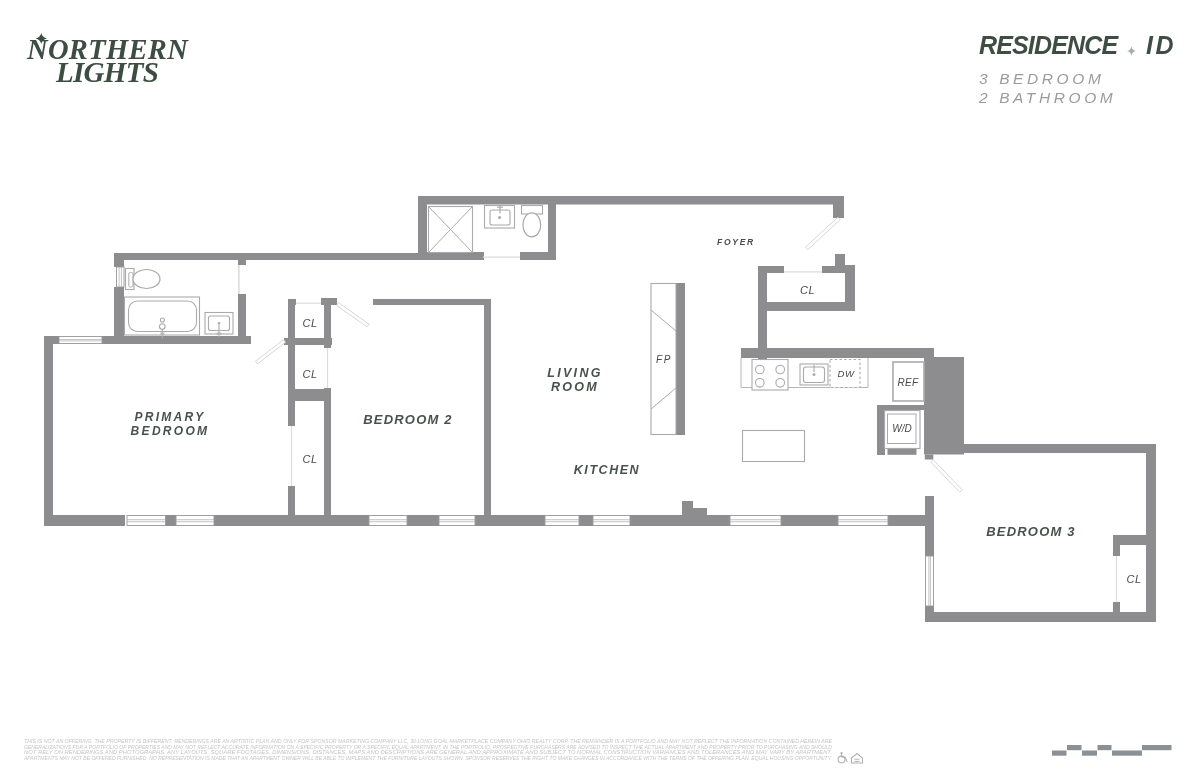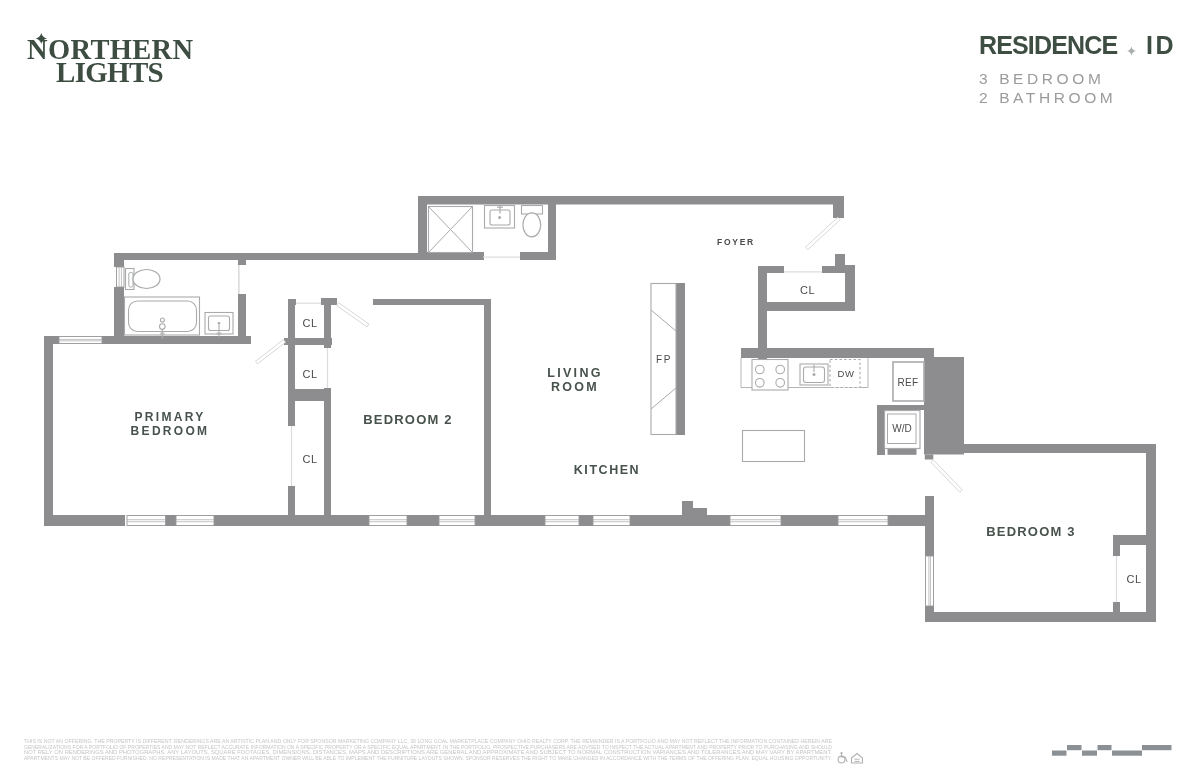--- a/index.html
+++ b/index.html
@@ -1,16 +1,16 @@
 <!DOCTYPE html>
 <html><head>
 <meta charset="utf-8">
 <style>
   html,body{margin:0;padding:0;background:#ffffff;width:1200px;height:777px;overflow:hidden;}
-  #page{position:relative;width:1200px;height:549px;font-family:"Liberation Sans",sans-serif;transform:translateZ(0);}
+  #page{position:relative;width:1200px;height:549px;font-family:"Liberation Sans",sans-serif;transform:translateZ(0);font-style:italic;}
   svg{position:absolute;left:0;top:0;}
   svg{will-change:transform;}
 </style>
 </head>
 <body>
 <div id="page">
 
 <svg width="1200" height="777" viewBox="0 0 1200 777">
 <g id="header">
 <text x="27" y="59" font-family="Liberation Serif, serif" font-size="28.5" font-weight="bold" letter-spacing="0.35" fill="#3e4d42">NORTHERN</text>

